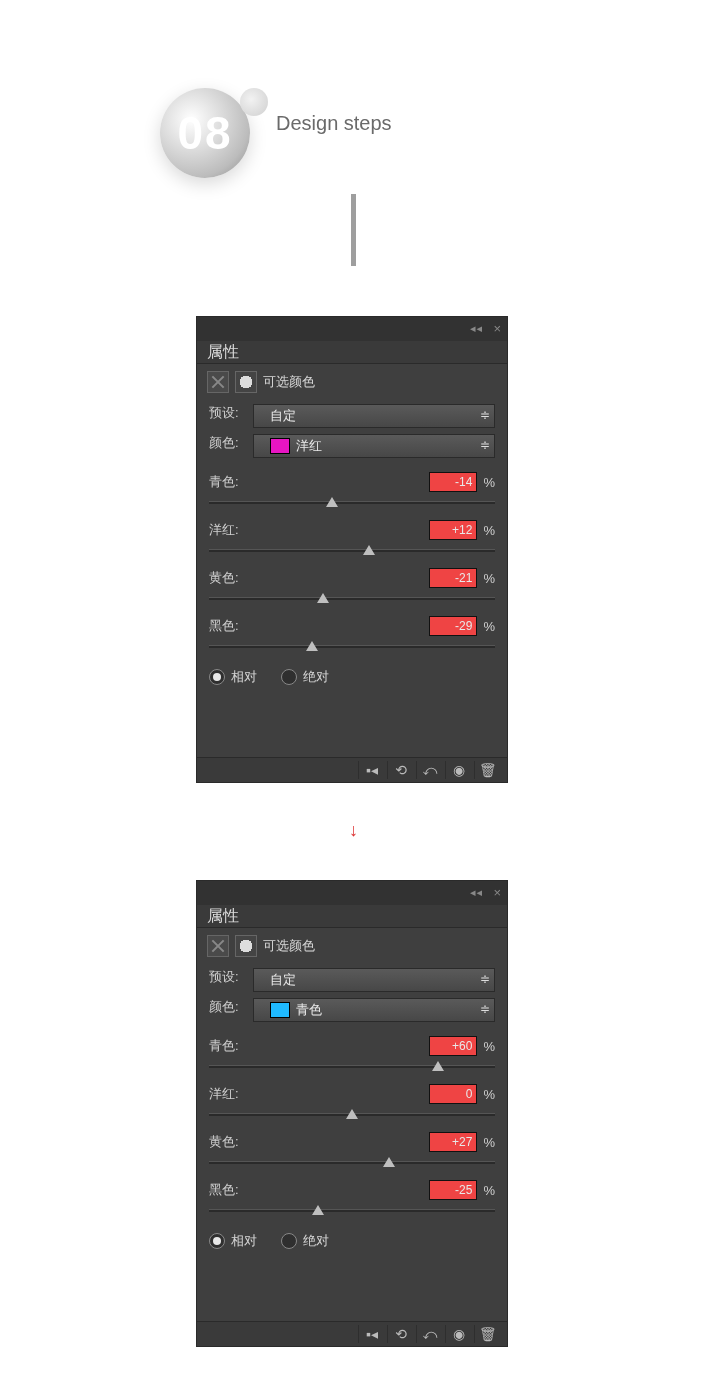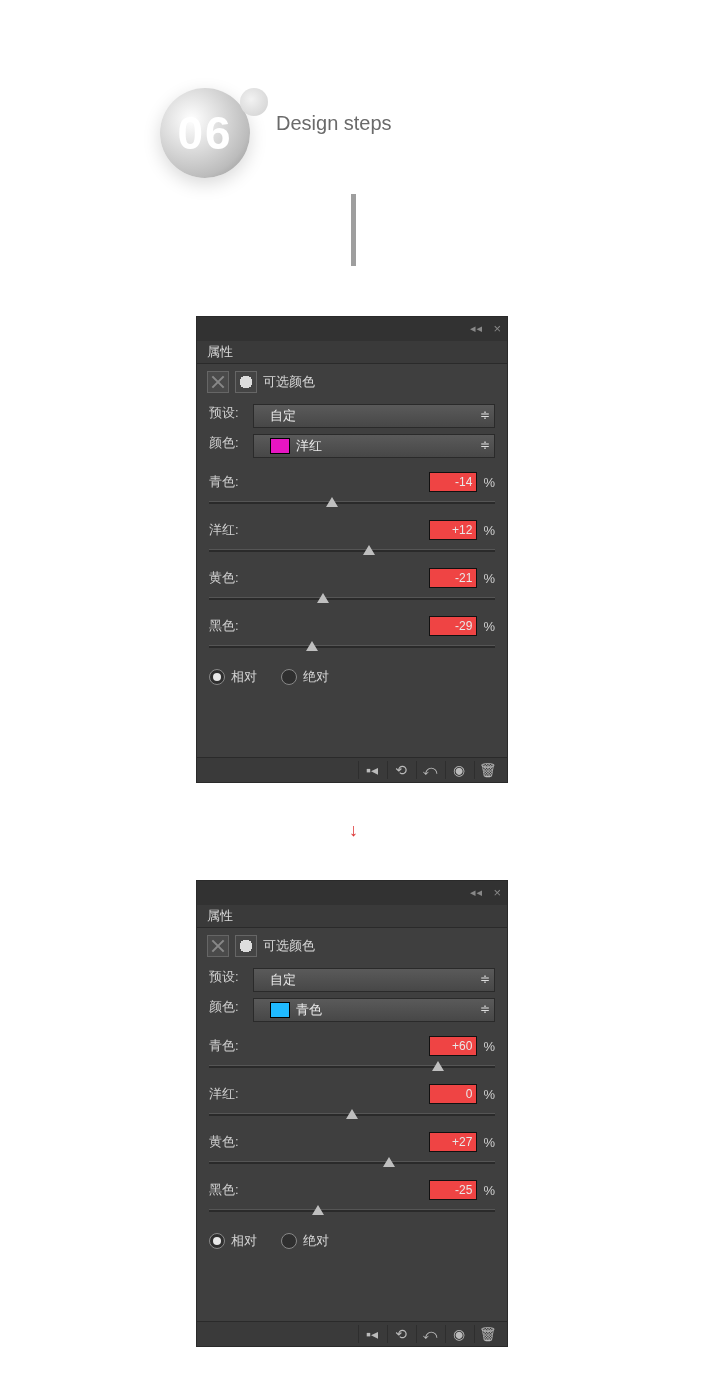--- a/index.html
+++ b/index.html
@@ -15,21 +15,21 @@
 .titles .en{font-size:20px;color:#6a6a6a;margin-top:2px}
 .vbar{position:absolute;left:351px;top:194px;width:5px;height:72px;background:#9e9e9e}
 
 
 .panel{position:absolute;left:196px;width:310px;height:465px;background:#3f3f3f;border:1px solid #2a2a2a;color:#d0d0d0;font-size:13px}
 .panel.p1{top:316px}
 .panel.p2{top:880px}
 .topstrip{height:24px;background:#323232;position:relative}
 .topstrip .menuglyph{position:absolute;right:24px;top:5px;color:#888;font-size:11px;letter-spacing:1px}
 .topstrip .xg{position:absolute;right:6px;top:4px;color:#888;font-size:13px}
-.tab{height:22px;background:#3a3a3a;border-bottom:1px solid #2a2a2a;padding-left:10px;line-height:22px;color:#dcdcdc;font-size:13px}
+.tab{height:22px;background:#3a3a3a;border-bottom:1px solid #2a2a2a;padding-left:10px;line-height:22px;color:#dcdcdc;font-size:16px}
 .iconrow{height:28px;display:flex;align-items:center;gap:6px;padding:4px 20px 0 10px}
 .sqicon{width:20px;height:20px;border:1px solid #666;background:#4a4a4a;position:relative}
 .sqicon.sc1::before,.sqicon.sc1::after{content:"";position:absolute;background:#888}
 .sqicon.sc1::before{left:2px;right:2px;top:9px;height:2px;transform:rotate(45deg)}
 .sqicon.sc1::after{left:2px;right:2px;top:9px;height:2px;transform:rotate(-45deg)}
 .sqicon.sc2{background:radial-gradient(circle,#ddd 45%,#444 46%)}
 .scname{color:#d8d8d8}
 
 .body{padding:8px 12px 0 12px}
 .row{display:flex;align-items:flex-start;height:26px}
@@ -62,21 +62,21 @@
 
 .arrow{position:absolute;left:349px;top:820px;color:#d33;font-size:18px}
 </style>
 </head>
 <body>
 
 <div class="page">
 
   <div class="hdr">
     <div class="badge">
-      <div class="num">06</div>
+      <div class="num">08</div>
     </div>
   </div>
   <div class="dot"></div>
   <div class="titles">
     <div class="en">Design steps</div>
   </div>
   <div class="vbar"></div>
 
   <div class="panel p1">
     <div class="topstrip">

